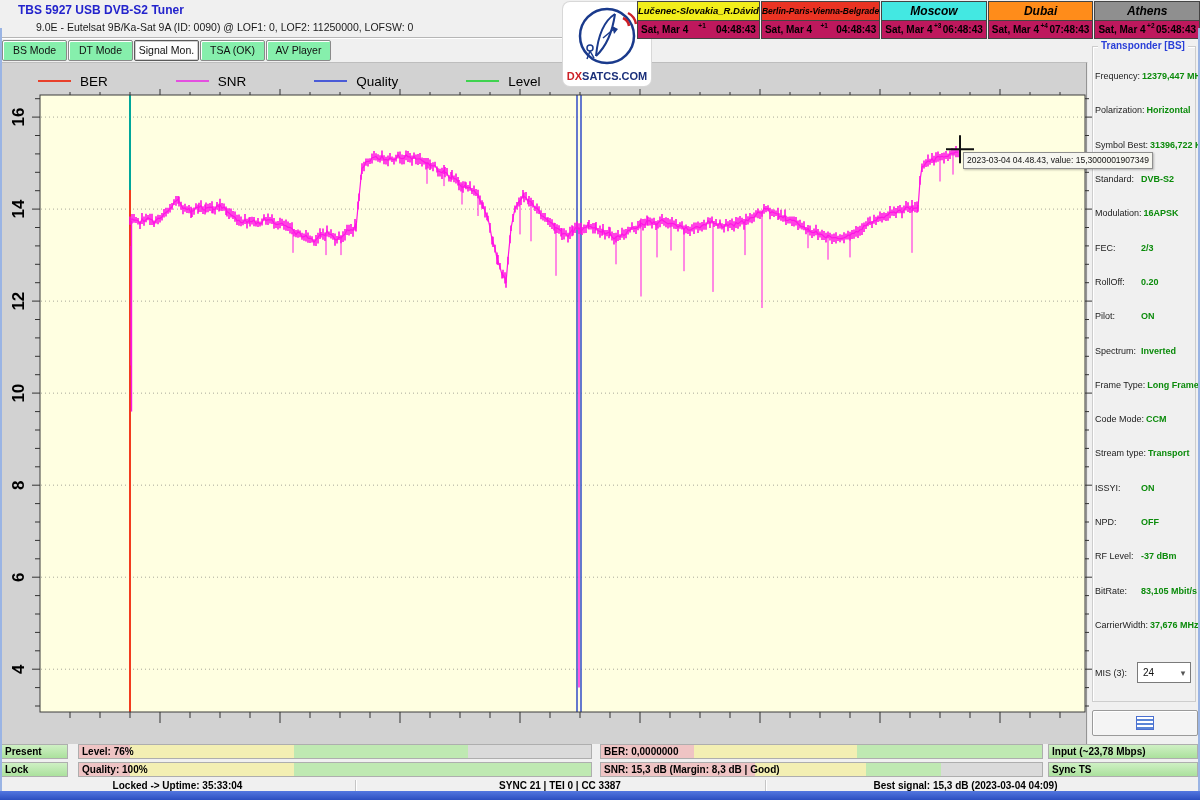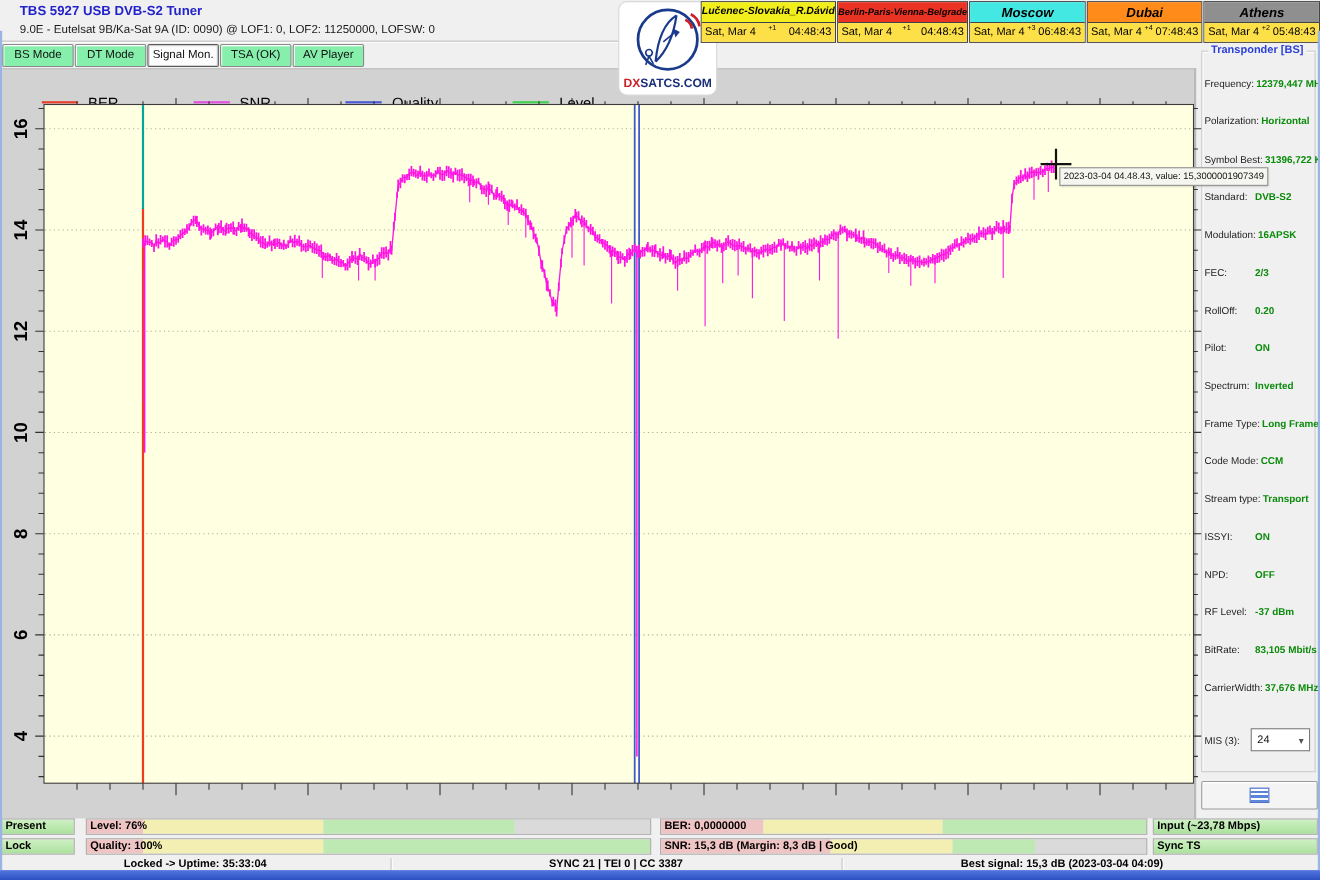--- a/index.html
+++ b/index.html
@@ -1,45 +1,45 @@
 <!DOCTYPE html>
 <html><head>
 <meta charset="utf-8">
 <style>
   html,body{margin:0;padding:0;}
   body{width:1200px;height:800px;position:relative;overflow:hidden;background:#f0f0f0;
        font-family:"Liberation Sans",sans-serif;-webkit-font-smoothing:antialiased;}
   #app{position:absolute;inset:0;}
   
   #title{position:absolute;left:18px;top:3px;font-size:12px;font-weight:bold;color:#2323cc;white-space:nowrap;}
-  #subtitle{position:absolute;left:18px;top:21px;font-size:10.5px;color:#1a1a1a;white-space:nowrap;}
+  #subtitle{position:absolute;left:36px;top:21px;font-size:10.5px;color:#1a1a1a;white-space:nowrap;}
   #header-groove{position:absolute;left:0;top:37px;width:562px;height:0;border-top:1px solid #b6b6b6;border-bottom:1px solid #ffffff;}
   
   #logo{position:absolute;left:563px;top:2px;width:88px;height:84px;background:#ffffff;border-radius:7px;
         box-shadow:0 0 0 1px #d8d8d8;z-index:30;text-align:center;}
   #logo-text{position:absolute;left:0;right:0;bottom:4px;font-size:11px;font-weight:bold;letter-spacing:0px;}
   #logo-text .dx{color:#cc2027;} #logo-text .rest{color:#1a2f7a;}
   
   #clocks{position:absolute;left:636px;top:1px;width:564px;height:38px;display:flex;z-index:31;}
   .clock{flex:1 1 0;border:1px solid #444;margin-left:1px;background:#fdfdfd;}
   .clock-city{height:18px;line-height:18px;text-align:center;font-weight:bold;font-style:italic;color:#000;
               white-space:nowrap;overflow:hidden;border-bottom:1px solid #444;}
   .clock-time{height:17px;line-height:17px;display:flex;justify-content:space-between;align-items:center;
-              font-size:10px;font-weight:normal;color:#000;background:#fde047;padding:0 3px;}
+              font-size:10px;font-weight:bold;color:#000;background:#be185d;padding:0 3px;}
   .clock-time .off{font-size:6.5px;position:relative;top:-4px;}
   
   #tabs{position:absolute;left:2px;top:40px;height:22px;z-index:5;}
   .tab{display:inline-block;width:65px;height:21px;line-height:19px;text-align:center;font-size:10.5px;color:#111;
        background:#86efac;border:1px solid #8a8a8a;border-radius:2px;margin-right:1px;box-shadow:inset 1px 1px 0 #ffffff;
        box-sizing:border-box;cursor:default;font-family:"Liberation Sans",sans-serif;}
   .tab.active{background:#fdfdfd;border-color:#5a5a5a;box-shadow:inset 0 0 0 1px #cfcfcf;}
   
   #chart-panel{position:absolute;left:2px;top:62px;width:1086px;height:682px;background:#d2d2d2;
                border-top:1px solid #bdbdbd;border-right:2px groove #e8e8e8;box-sizing:border-box;}
-  #legend{position:absolute;left:36px;top:20px;display:flex;align-items:center;height:20px;justify-content:flex-end;}
+  #legend{position:absolute;left:36px;top:8px;display:flex;align-items:center;height:20px;justify-content:flex-end;}
   .legend-item{display:flex;align-items:center;margin-right:68px;}
   .legend-swatch{display:inline-block;width:33px;height:0;border-top:2px solid #000;margin-right:9px;}
   .legend-label{font-size:13.5px;color:#000;}
   #chart-svg{position:absolute;left:0;top:0;width:1200px;height:748px;z-index:3;pointer-events:none;}
   #tooltip{position:absolute;z-index:6;background:#f6f6f0;border:1px solid #8f8f8f;box-shadow:1px 1px 2px rgba(0,0,0,.25);
            font-size:8.5px;color:#111;line-height:15px;padding:0 3px;white-space:nowrap;}
   
   #right-panel{position:absolute;left:1090px;top:40px;width:110px;height:704px;background:#f0f0f0;}
   #groupbox{position:absolute;left:2px;top:6px;width:104px;height:656px;border:1px solid #cdcdcd;
             box-shadow:inset 1px 1px 0 #ffffff;box-sizing:border-box;}

